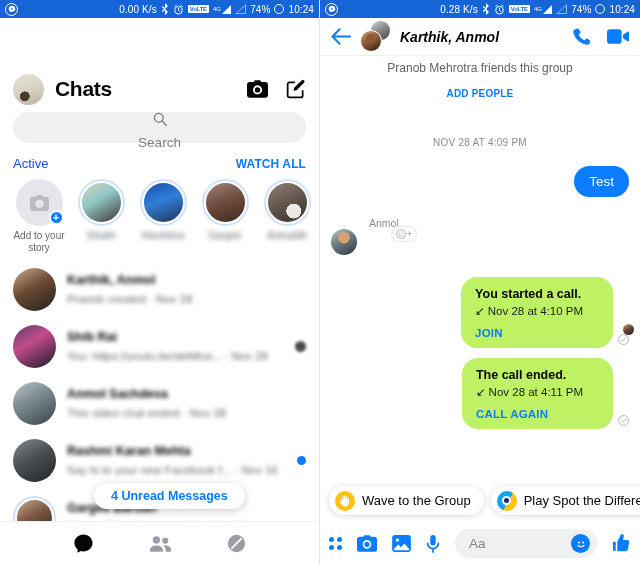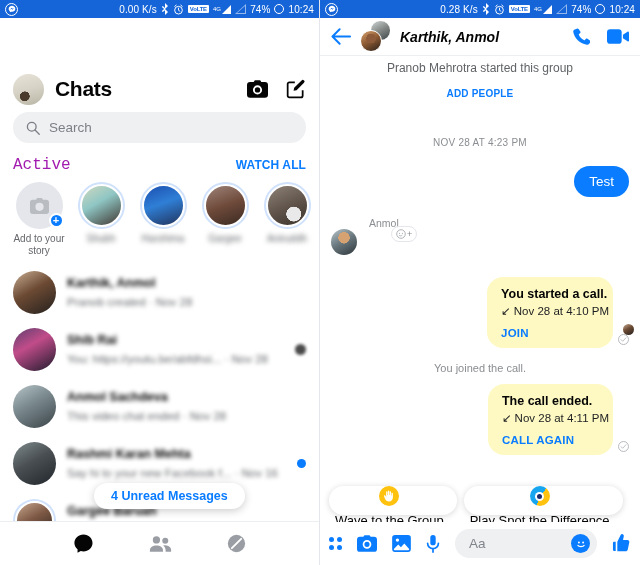--- a/index.html
+++ b/index.html
@@ -67,29 +67,29 @@
       linear-gradient(165deg,#e7e3d8 0%,#d7d3c6 48%,#b9b5a6 100%);
   }
   .chats-title { font-size:21px; font-weight:700; color:#050505; letter-spacing:-.3px; }
   .hdr-icons { margin-left:auto; display:flex; align-items:center; gap:18px; }
   .ic { display:inline-flex; align-items:center; justify-content:center; }
 
   
   .searchwrap { padding:0 13px 0 13px; }
   .searchbar {
     height:31px; background:#eff0f2; border-radius:18px;
-    display:flex; align-items:center; gap:9px; padding:0 13px;
+    display:flex; align-items:center; gap:9px; padding:0 13px;flex-direction:column;
   }
   .search-ph { font-size:13.5px; color:#7c7f85; }
 
   
   .active-row {
     display:flex; align-items:center; padding:13px 13px 4px 13px;
   }
-  .active-label { font-size:16px; color:#a21caf;font-family:Liberation Mono, monospace; }
+  .active-label { font-size:13px; color:#1d4ed8; }
   .watch-all { margin-left:auto; font-size:12px; font-weight:700; color:#0a7cff; letter-spacing:.1px; }
 
   .stories { display:flex; gap:0; padding:4px 8px 6px 8px; }
   .story { width:62px; text-align:center; flex:0 0 auto; }
   .story-circle {
     width:47px;height:47px;border-radius:50%;margin:0 auto;position:relative;
   }
   .add-circle {
     background:#e4e6eb;display:flex;align-items:center;justify-content:center;
   }
@@ -206,41 +206,41 @@
     background:#eff0f2;color:#050505;font-size:13.5px;
     padding:7px 14px;border-radius:17px;
   }
   .react-btn {
     margin-top:-6px;margin-left:26px;background:#fff;border:1px solid #e4e6eb;
     border-radius:11px;height:16px;padding:0 4px;display:flex;align-items:center;gap:1px;
     color:#8a8d91;font-size:9px;
   }
   .callcard-row { display:flex;justify-content:flex-end;align-items:flex-end;gap:5px;margin-top:22px; }
   .callcard {
-    background:#fef9c3;border-radius:16px;padding:10px 4px 9px 14px;
+    background:#bef264;border-radius:16px;padding:10px 30px 9px 14px;
     min-width:118px; text-align:left;
   }
   .cc-title { font-size:12.5px;font-weight:700;color:#050505; }
   .cc-time { font-size:11.5px;color:#1c1e21;margin-top:3px;display:flex;align-items:center;gap:3px; }
   .cc-action { font-size:11.5px;font-weight:700;color:#0a7cff;margin-top:9px;letter-spacing:.2px; }
   .tick {
     width:11px;height:11px;border-radius:50%;border:1px solid #b7bac0;
     display:flex;align-items:center;justify-content:center;flex:0 0 auto;margin-bottom:3px;
   }
   .you-joined { text-align:center;font-size:11px;color:#8a8d91;margin-top:14px; }
   .small-av-right {
     position:absolute;right:6px;top:268px;width:11px;height:11px;border-radius:50%;
     background:linear-gradient(150deg,#c9ae94 0%,#6c4a33 45%,#24201e 100%);
   }
 
   .chips { position:absolute;left:0;right:0;bottom:43px;display:flex;gap:7px;padding:0 9px 7px 9px; }
   .chip {
     background:#fff;border-radius:19px;box-shadow:0 1px 6px rgba(0,0,0,.16);
     height:29px;display:flex;align-items:center;gap:7px;padding:0 13px 0 6px;
-    font-size:13px;color:#050505;white-space:nowrap;flex-direction:column;
+    font-size:13px;color:#050505;white-space:nowrap;
   }
   .chip-ic { width:20px;height:20px;border-radius:50%;flex:0 0 auto;display:flex;align-items:center;justify-content:center; }
   .wave-ic { background:#ffc20e; }
   .spot-ic { background:conic-gradient(from 200deg,#18a5f0 0deg 200deg,#ffc20e 200deg 360deg); }
   .spot-ic i { width:9px;height:9px;border-radius:50%;background:#fff;display:block;position:relative; }
   .spot-ic i::after{content:"";position:absolute;left:2px;top:2px;width:5px;height:5px;border-radius:50%;background:#1a2b6b;}
 
   .composer {
     position:absolute;left:0;right:0;bottom:0;height:43px;background:#fff;
     display:flex;align-items:center;gap:15px;padding:0 9px;
@@ -511,24 +511,24 @@
         <span class="ic">
           <svg width="22" height="15" viewBox="0 0 24 16">
               <rect x="0" y="0" width="16" height="16" rx="3.4" fill="#0a7cff"></rect>
               <path fill="#0a7cff" d="M17.4 6.1l5-3.4c.8-.5 1.6 0 1.6.9v8.8c0 .9-.8 1.4-1.6.9l-5-3.4V6.1z"></path>
             </svg>
         </span>
       </span>
     </div>
 
     <div class="thread-body">
-      <div class="sys-line">Pranob Mehrotra started this group</div>
+      <div class="sys-line">Pranob Mehrotra friends this group</div>
       <div class="add-people">ADD PEOPLE</div>
 
-      <div class="daystamp">NOV 28 AT 4:23 PM</div>
+      <div class="daystamp">NOV 28 AT 4:09 PM</div>
 
       <div class="row-right">
         <div class="bub-blue">Test</div>
       </div>
 
       <div class="msg-in">
         <div class="in-av"></div>
         <div class="in-col">
           <div class="sender">Anmol</div>
           <div class="react-btn">
@@ -554,21 +554,20 @@
           </div>
           <div class="cc-action">JOIN</div>
         </div>
         <div class="tick">
           <svg width="7" height="7" viewBox="0 0 10 10">
               <path d="M1.5 5.2l2.3 2.3L8.5 2.6" stroke="#b7bac0" stroke-width="1.3" fill="none" stroke-linecap="round" stroke-linejoin="round"></path>
             </svg>
         </div>
       </div>
 
-      <div class="you-joined">You joined the call.</div>
 
       <div class="callcard-row" style="margin-top:10px">
         <div class="callcard">
           <div class="cc-title">The call ended.</div>
           <div class="cc-time">
             <span>↙</span>
             <span>Nov 28 at 4:11 PM</span>
           </div>
           <div class="cc-action">CALL AGAIN</div>
         </div>

